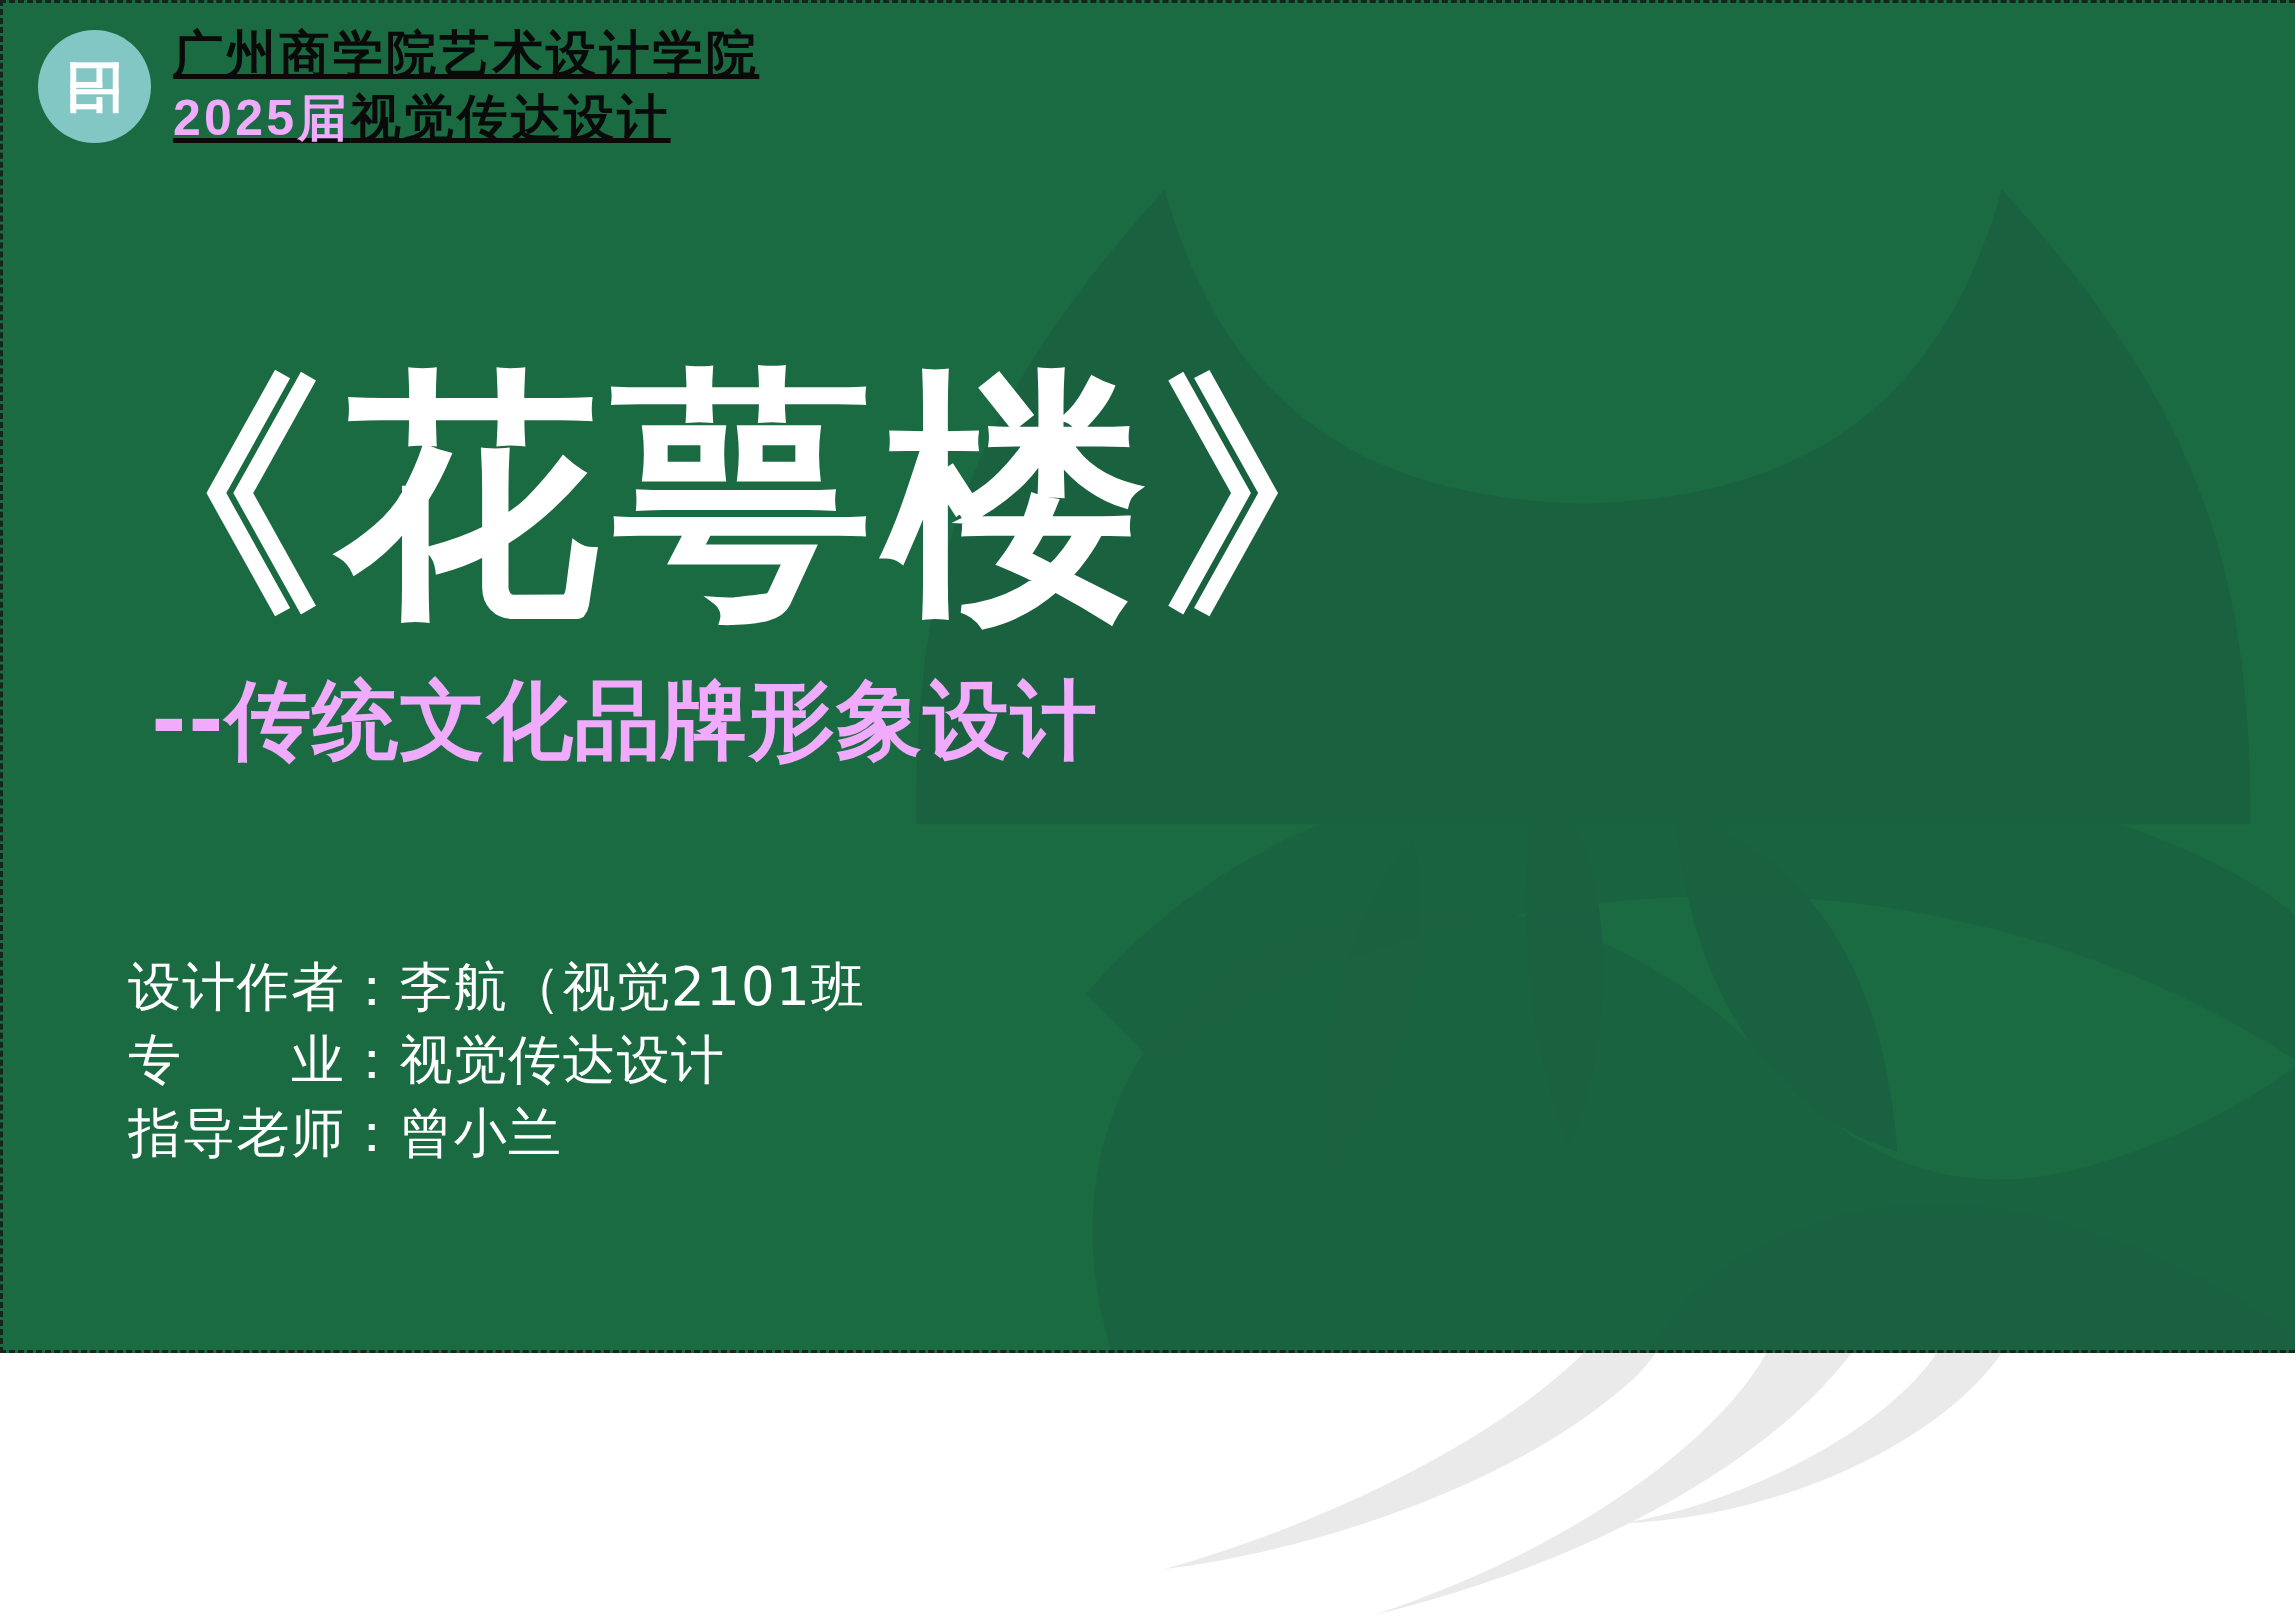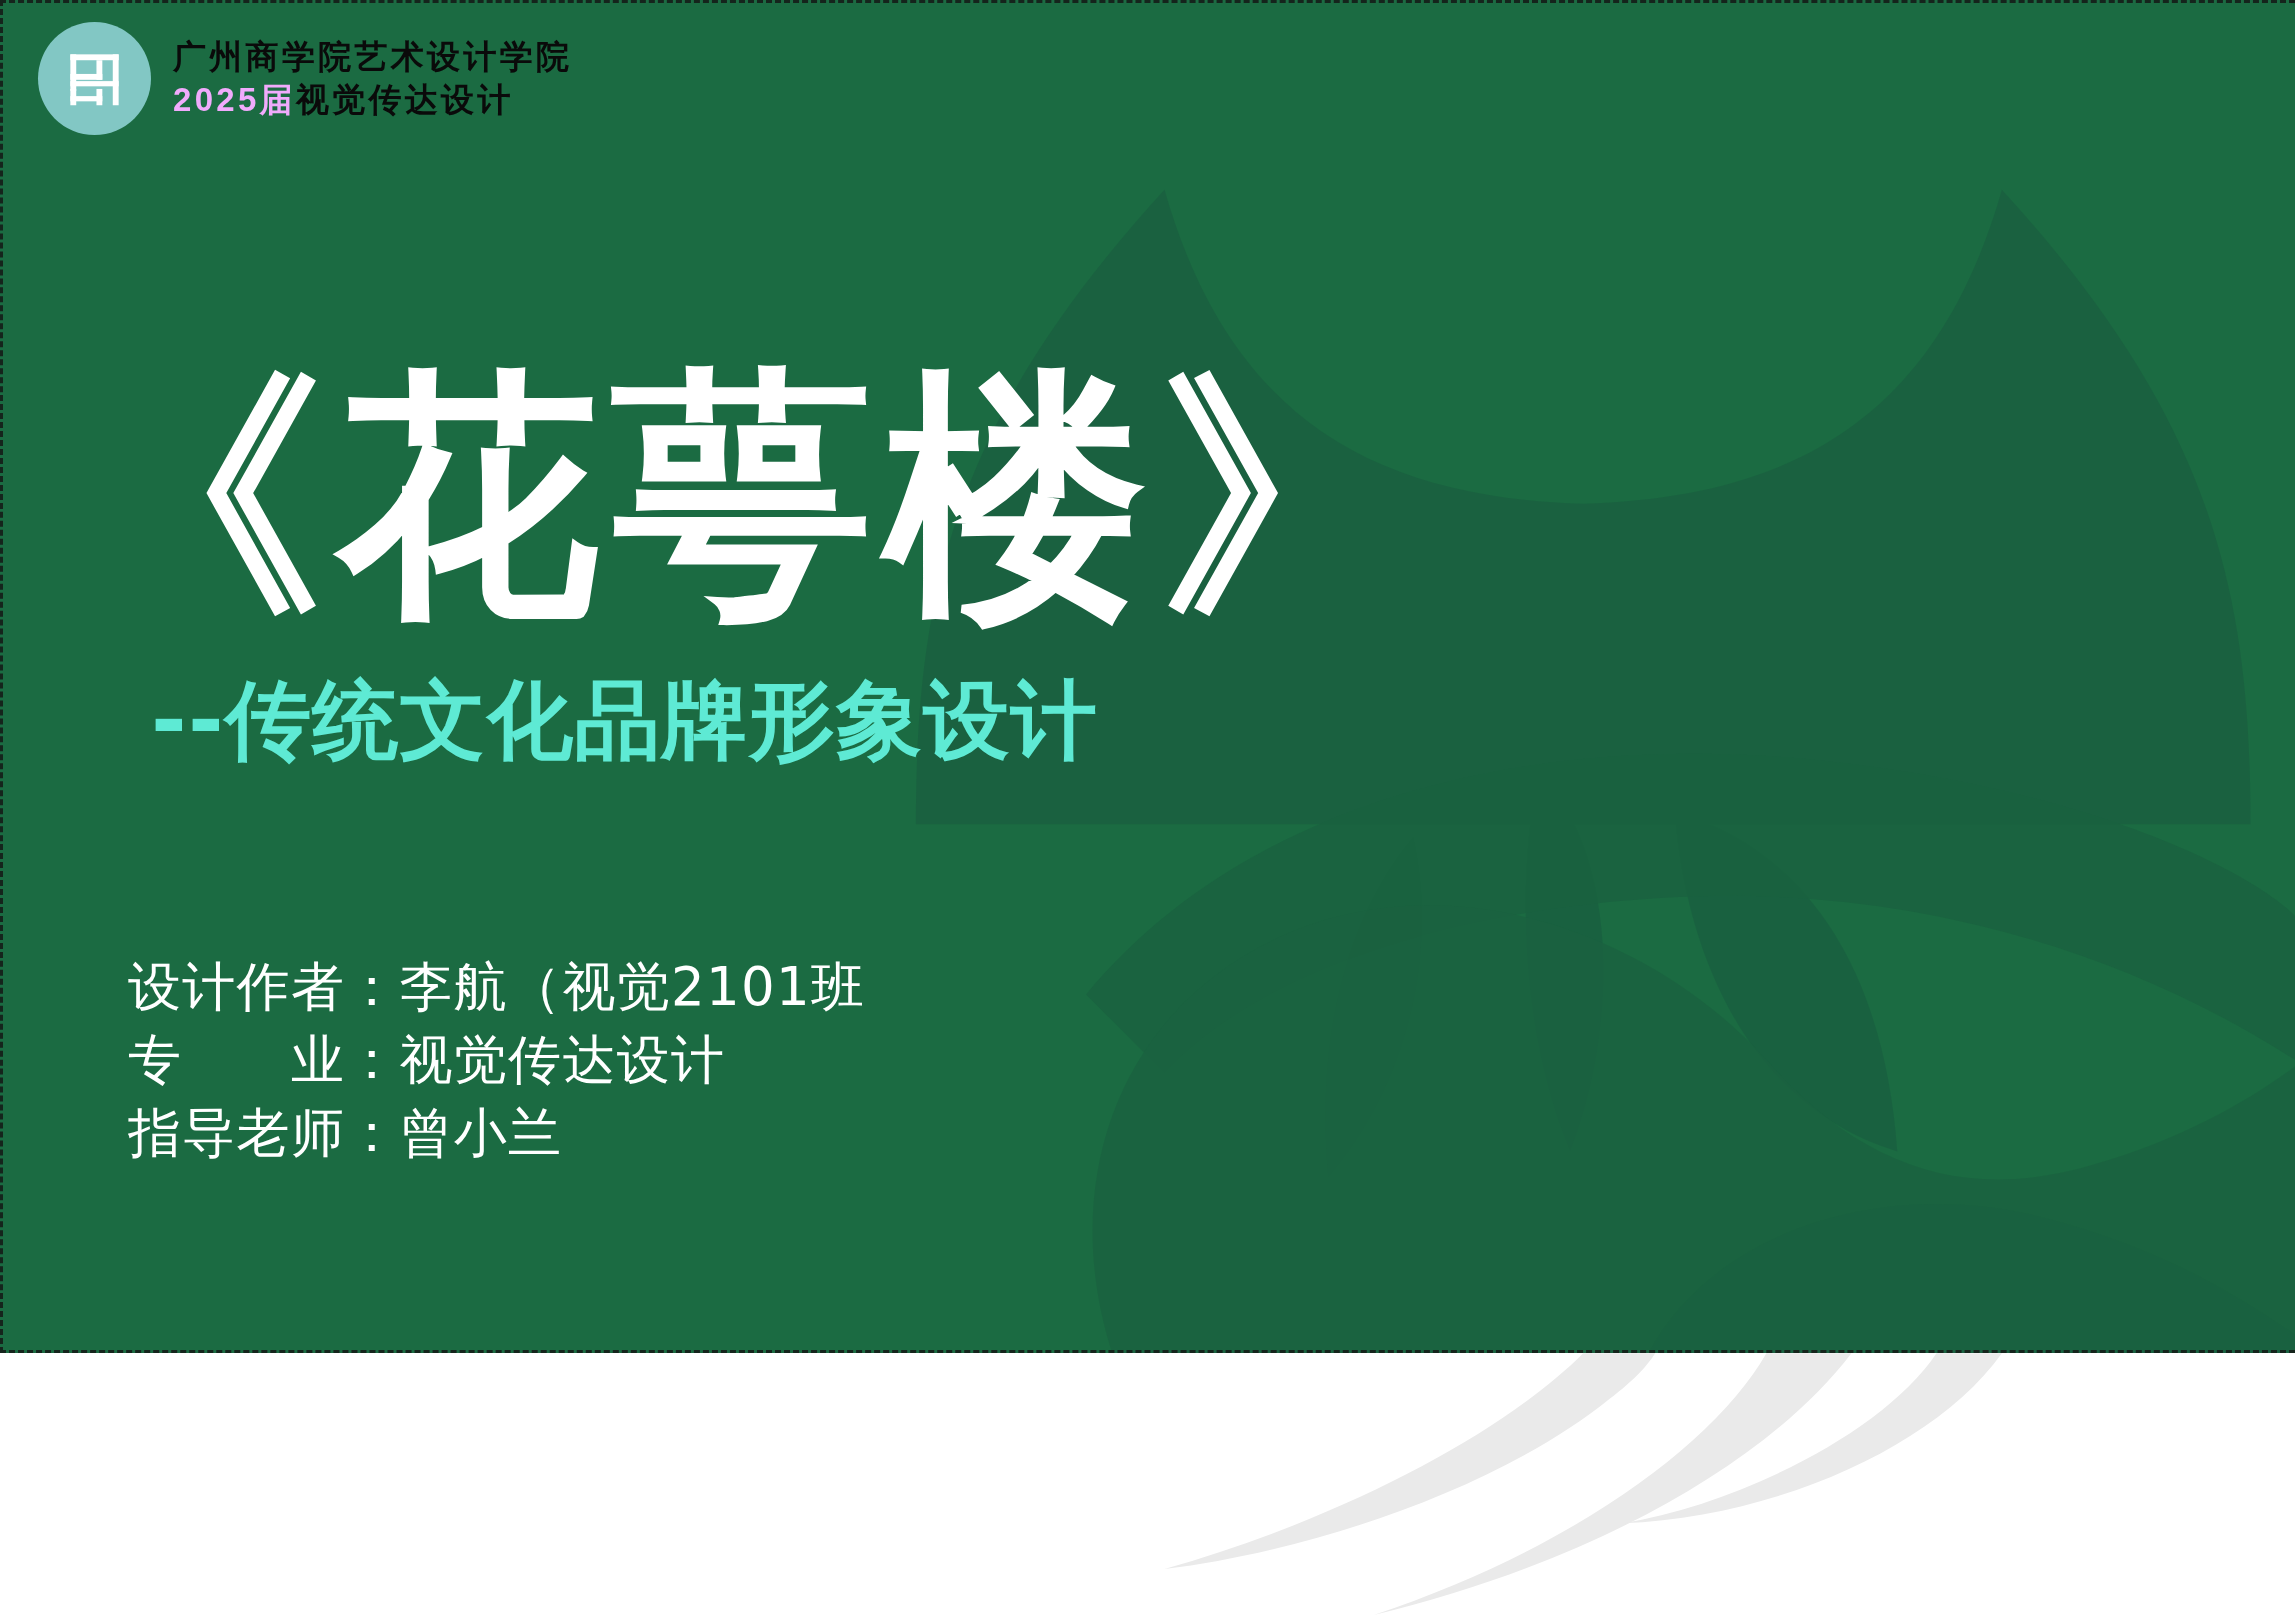--- a/index.html
+++ b/index.html
@@ -80,25 +80,26 @@
     flex: none;
   }
   .brand-mark svg { display: block; }
   .brand-text {
     margin-left: 22px;
     display: flex;
     flex-direction: column;
     justify-content: center;
   }
   .brand-line {
-    font-size: 33px;
+    font-size: 50px;
     font-weight: 700;
     line-height: 1.28;
     letter-spacing: 3.3px;
     white-space: nowrap;
+    text-decoration: underline;
   }
   .brand-line-1 { color: #0a0a0a; }
   .brand-line-2 { color: #0a0a0a; }
   .brand-line-2 .accent { color: #f0abfc; }
 
   
   .title-block {
     position: absolute;
     left: 0;
     top: 366px;
@@ -116,21 +117,21 @@
     white-space: nowrap;
     font-family: "DejaVu Sans", "Liberation Sans", sans-serif;
   }
   .sub-title {
     margin: 0;
     padding-left: 151px;
     padding-top: 39px;
     font-size: 86px;
     line-height: 1.25;
     font-weight: 700;
-    color: #5eead4;
+    color: #f0abfc;
     letter-spacing: 1.3px;
     white-space: nowrap;
     font-family: "DejaVu Sans", "Liberation Sans", sans-serif;
   }
 
   
   .credits {
     position: absolute;
     left: 128px;
     top: 950px;

